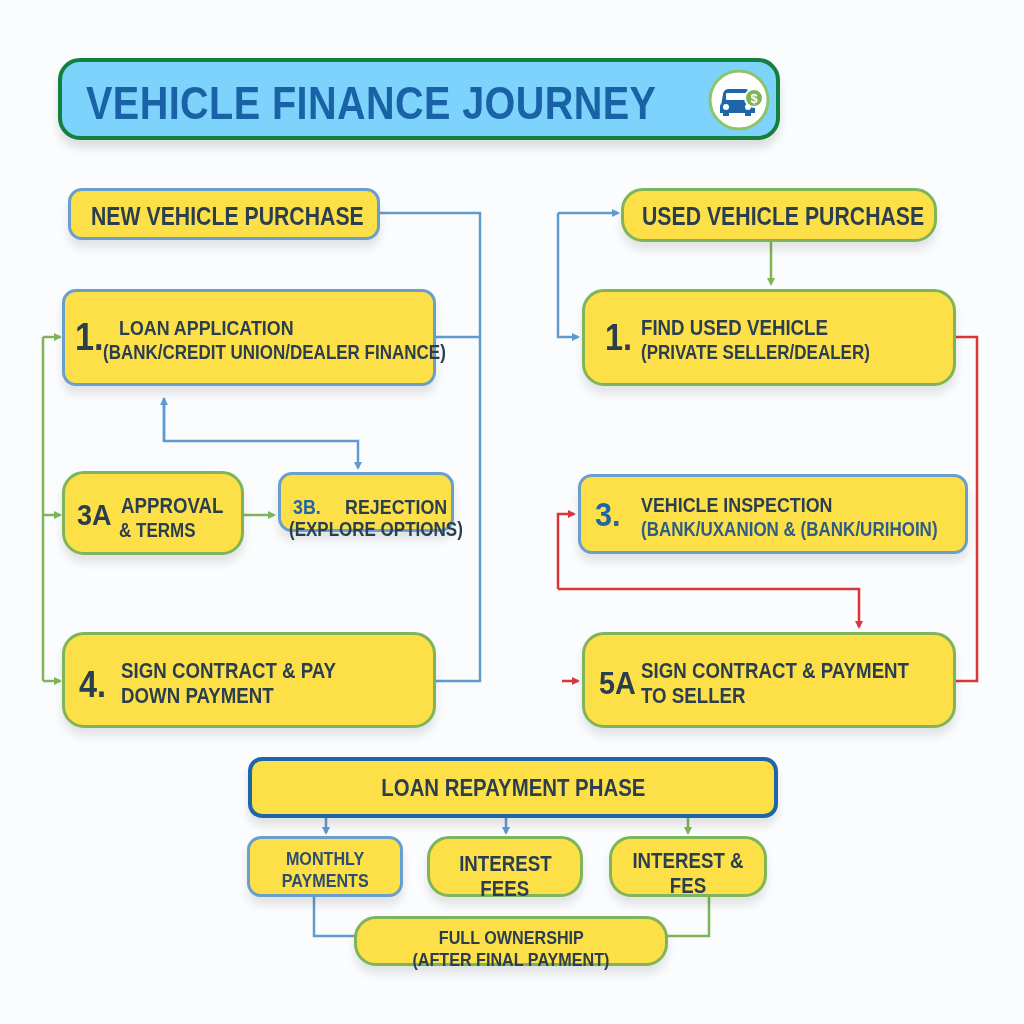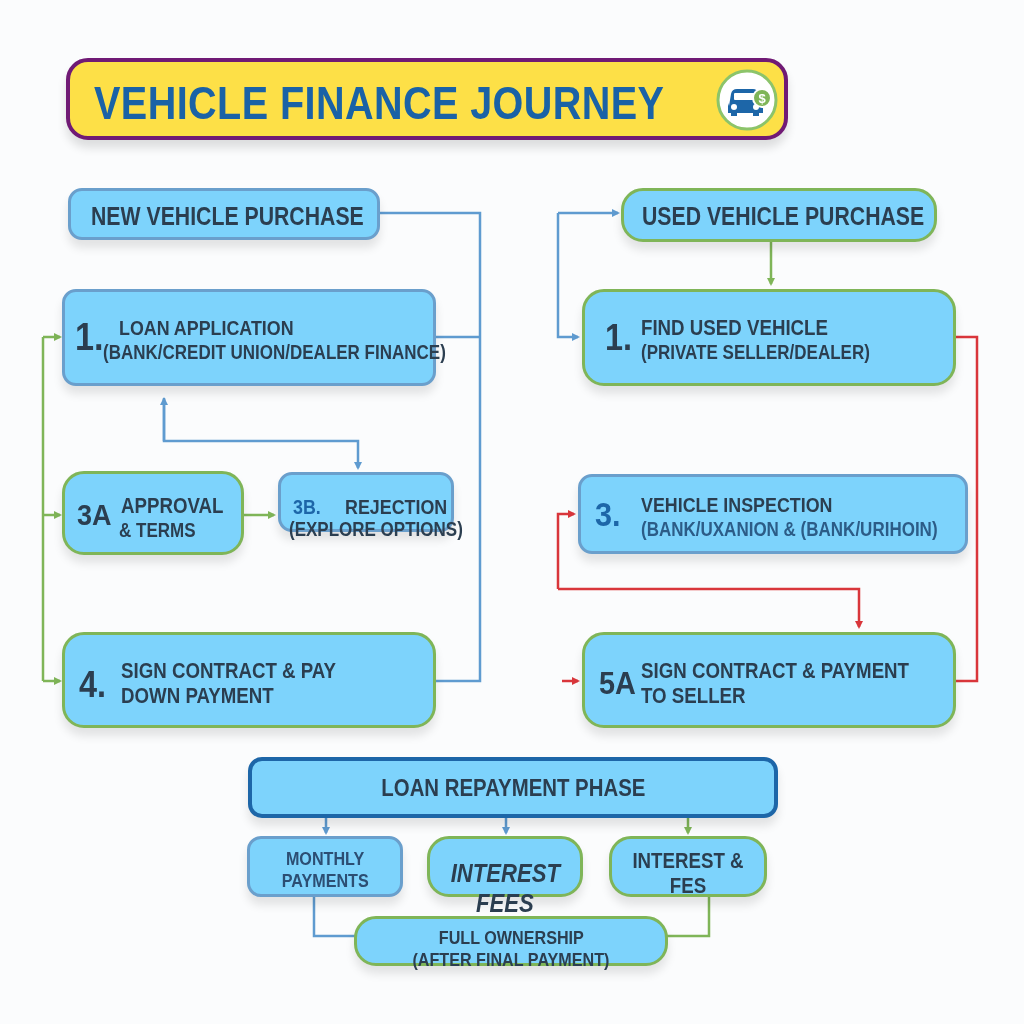--- a/index.html
+++ b/index.html
@@ -3,36 +3,36 @@
 <meta charset="utf-8">
 <style>
   html, body { margin: 0; padding: 0; }
   body {
     width: 1024px; height: 1024px; position: relative; overflow: hidden;
     background: #fbfcfd;
     font-family: "Liberation Sans", sans-serif;
     color: #2b3e50;
   }
   .title-box {
-    position: absolute; left: 66px; top: 58px; width: 722px; height: 82px;
-    border: 4px solid #701a75; border-radius: 22px; background: #fde047;
+    position: absolute; left: 58px; top: 58px; width: 722px; height: 82px;
+    border: 4px solid #15803d; border-radius: 22px; background: #7dd3fc;
     box-sizing: border-box;
     box-shadow: 0 8px 10px rgba(0,0,0,0.12);
   }
   .title-text {
     position: absolute; left: 24px; top: 14px;
     font-size: 46px; font-weight: bold; color: #1a62a6;
     letter-spacing: 0.5px; transform: scaleX(0.86); transform-origin: left center;
     white-space: nowrap;
   }
   .title-icon {
     position: absolute; left: 645px; top: 6px; width: 64px; height: 64px;
   }
   .node {
-    position: absolute; box-sizing: border-box; background: #7dd3fc;
+    position: absolute; box-sizing: border-box; background: #fde047;
     border-radius: 14px; border: 3px solid #6a9fcc;
     box-shadow: 0 8px 10px rgba(0,0,0,0.10);
   }
   .node.green { border-color: #7fb558; border-radius: 22px; }
   .node.dark { border-color: #1d66a8; border-width: 4px; }
   .lbl {
     position: absolute; font-weight: bold; color: #2b3e50;
     transform: scaleX(0.85); transform-origin: left top; white-space: nowrap;
     line-height: 1.1;
   }
@@ -165,21 +165,21 @@
 </div>
 
 <div class="node" style="left:247px;top:836px;width:156px;height:61px;">
   <div class="center-lbl" style="top:9px;font-size:19px;color:#2c4e73;">
     <span>MONTHLY</span><br>
     <span>PAYMENTS</span>
   </div>
 </div>
 
 <div class="node green" style="left:427px;top:836px;width:156px;height:61px;">
-  <div class="center-lbl" style="top:20px;font-size:26px;font-style:italic;">
+  <div class="center-lbl" style="top:12px;font-size:22px;">
     <span>INTEREST</span><br>
     <span>FEES</span>
   </div>
 </div>
 
 <div class="node green" style="left:609px;top:836px;width:158px;height:61px;">
   <div class="center-lbl" style="top:9px;font-size:22px;">
     <span>INTEREST &amp; FES</span>
   </div>
 </div>

